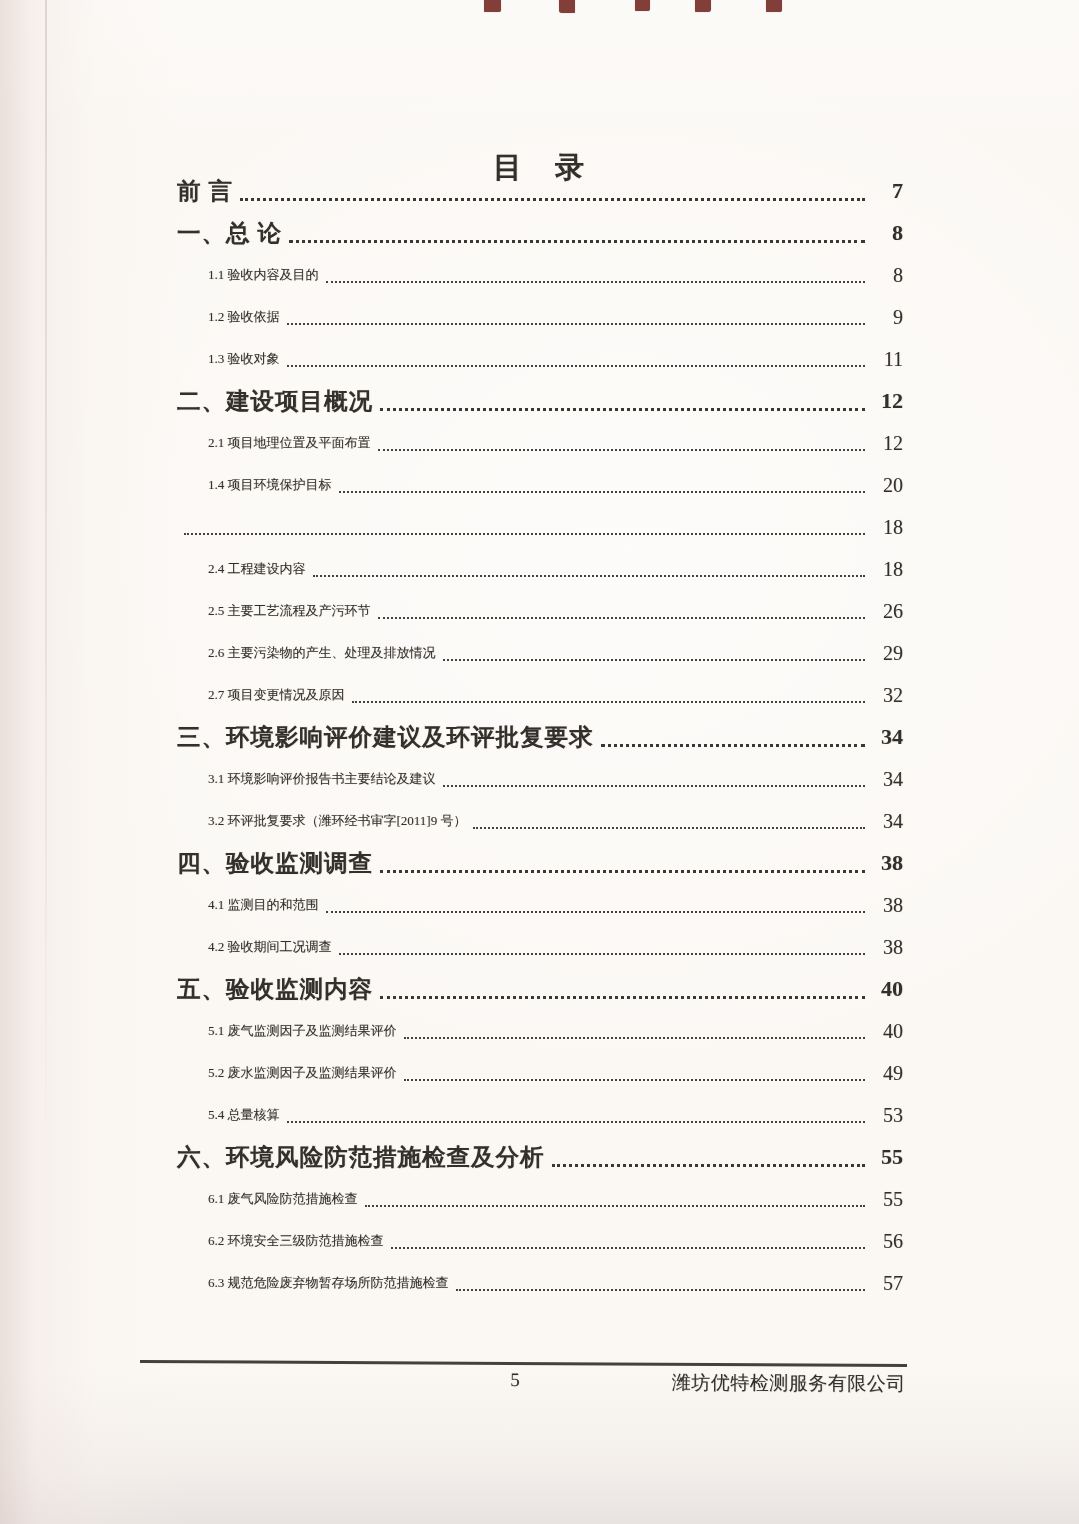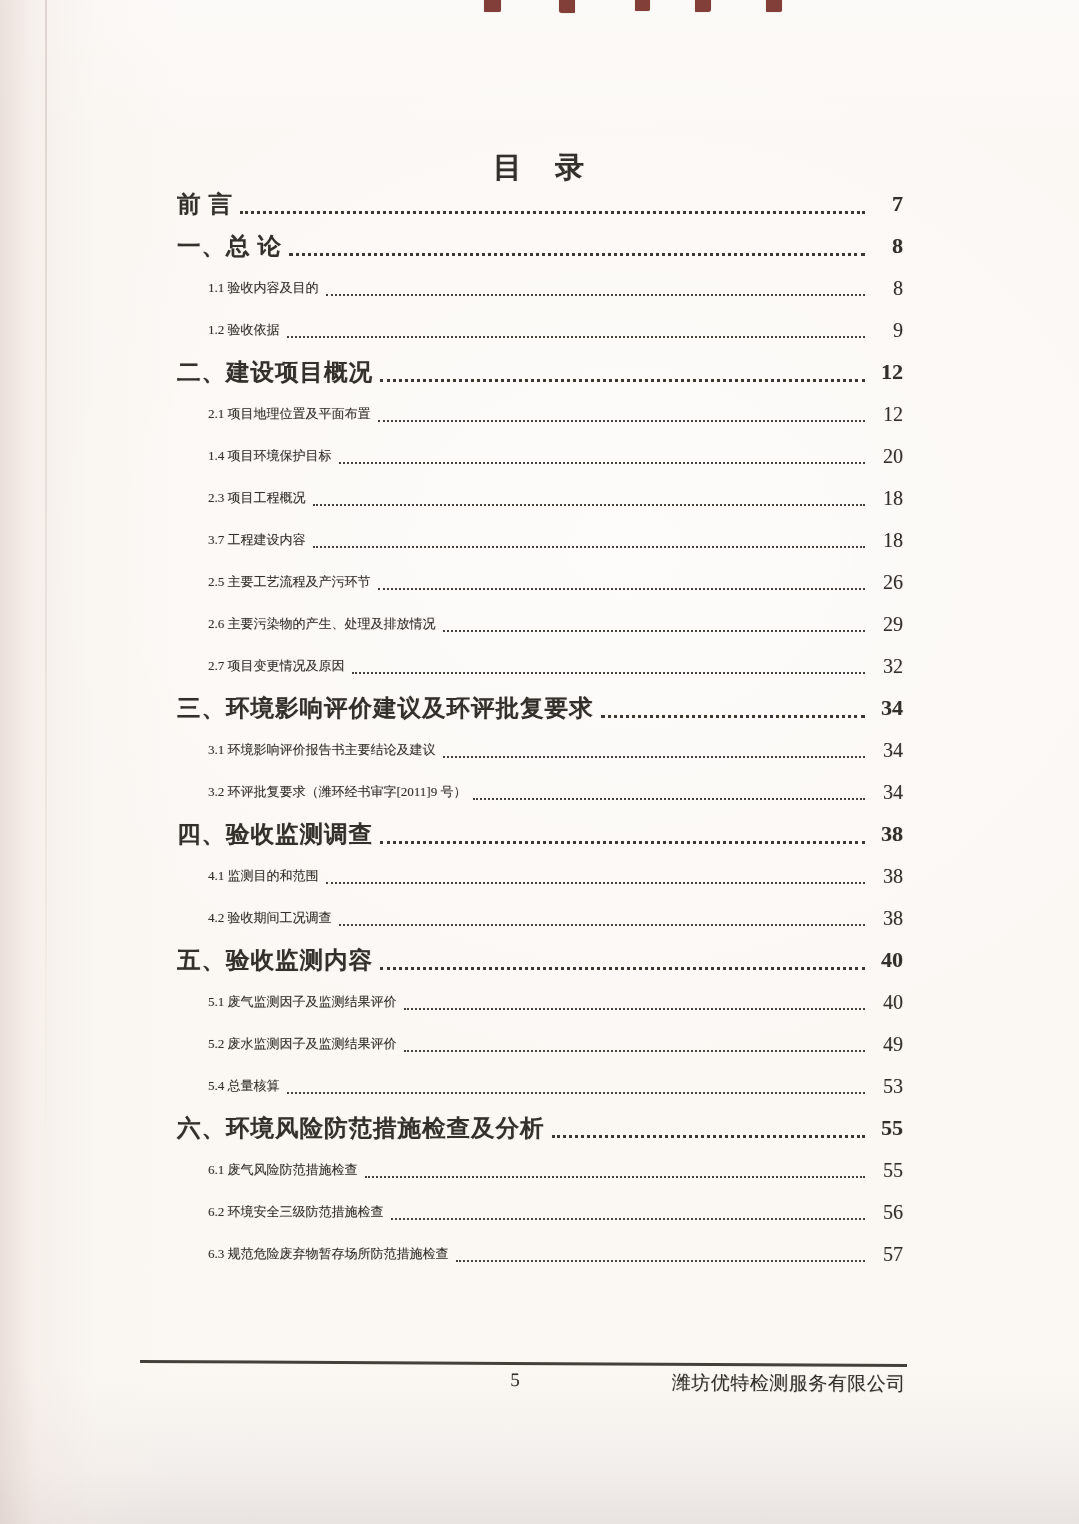--- a/index.html
+++ b/index.html
@@ -44,21 +44,21 @@
   .doc-title {
     position: absolute; top: 148px; left: 0; width: 1079px;
     text-align: center;
     font-size: 29px; font-weight: 700;
     color: var(--ink, #332f2b);
     letter-spacing: 2px;
     text-shadow: 0.4px 0.4px 0.8px rgba(80,70,60,0.35);
   }
   
   .toc-list {
-    position: absolute; left: 177px; top: 183px; width: 726px;
+    position: absolute; left: 177px; top: 170px; width: 726px;
   }
   .toc-row {
     display: flex;
     height: 42px;
     align-items: stretch;
   }
   .toc-label {
     white-space: nowrap;
     line-height: 42px;
     color: var(--ink, #332f2b);
@@ -141,47 +141,51 @@
     <span class="toc-leader"></span>
     <span class="toc-page">8</span>
   </div>
 
   <div class="toc-row section">
     <span class="toc-label">1.2 验收依据</span>
     <span class="toc-leader"></span>
     <span class="toc-page">9</span>
   </div>
 
+  <div class="toc-row section">
+    <span class="toc-label">1.3 验收对象</span>
+    <span class="toc-leader"></span>
+    <span class="toc-page">11</span>
+  </div>
 
   <div class="toc-row chapter">
     <span class="toc-label">二、建设项目概况</span>
     <span class="toc-leader"></span>
     <span class="toc-page">12</span>
   </div>
 
   <div class="toc-row section">
     <span class="toc-label">2.1 项目地理位置及平面布置</span>
     <span class="toc-leader"></span>
     <span class="toc-page">12</span>
   </div>
 
   <div class="toc-row section">
     <span class="toc-label">1.4 项目环境保护目标</span>
     <span class="toc-leader"></span>
     <span class="toc-page">20</span>
   </div>
 
   <div class="toc-row section">
-    <span class="toc-label">2.3 项目工程概况</span>
     <span class="toc-leader"></span>
     <span class="toc-page">18</span>
   </div>
 
   <div class="toc-row section">
-    <span class="toc-label">3.7 工程建设内容</span>
+    <span class="toc-label">2.4 工程建设内容</span>
     <span class="toc-leader"></span>
     <span class="toc-page">18</span>
   </div>
 
   <div class="toc-row section">
     <span class="toc-label">2.5 主要工艺流程及产污环节</span>
     <span class="toc-leader"></span>
     <span class="toc-page">26</span>
   </div>
 

